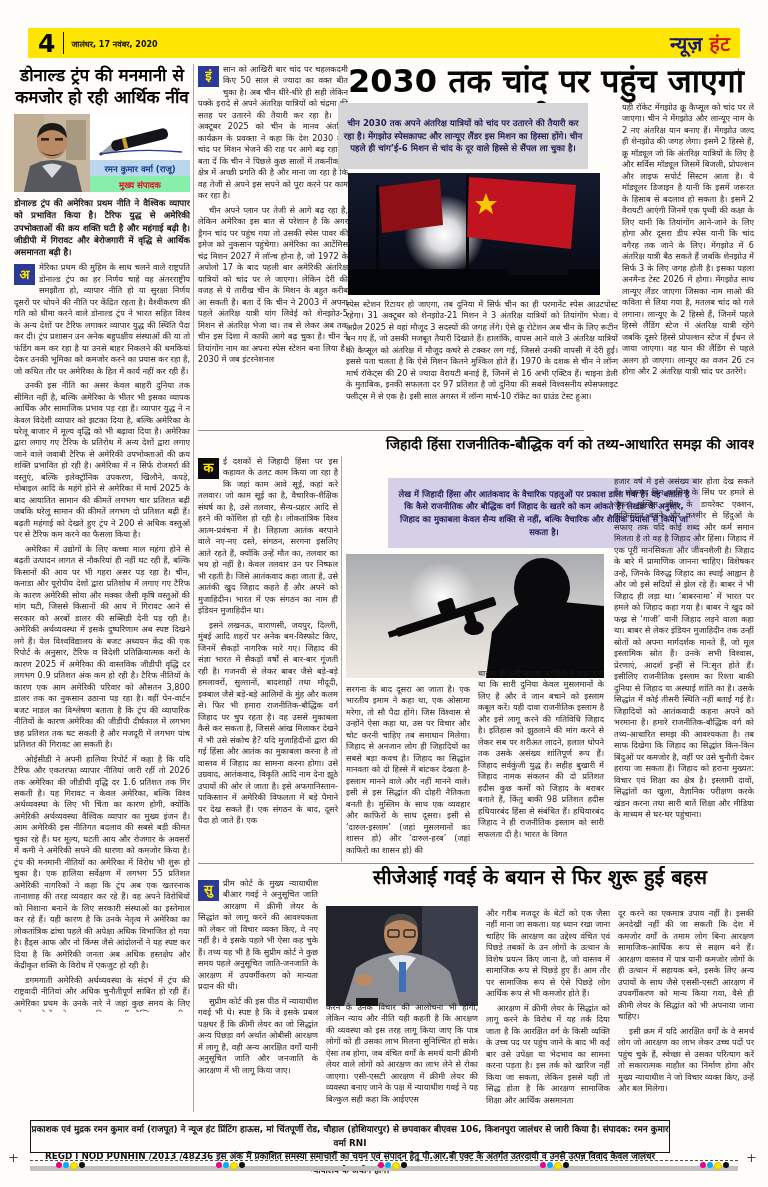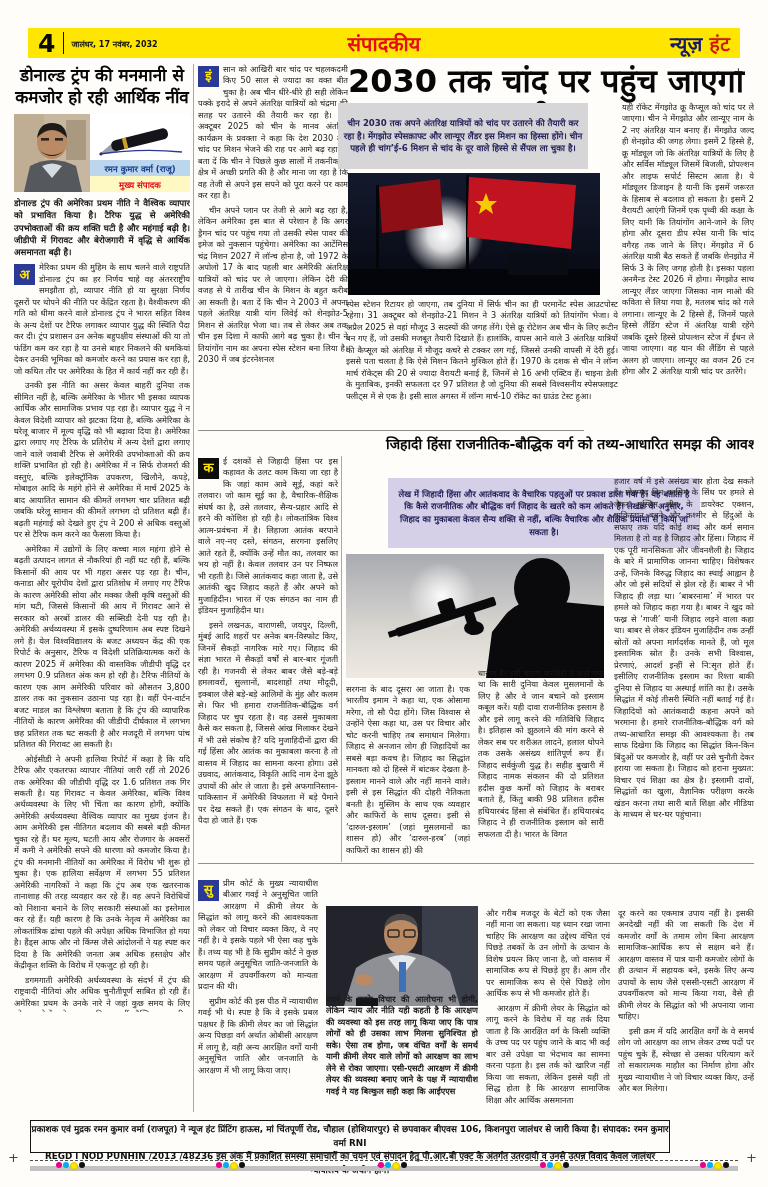--- a/index.html
+++ b/index.html
@@ -27,21 +27,21 @@
   .standfirst{font-weight:700;color:#26235c;text-align:center;display:flex;align-items:center;justify-content:center;}
   .rule-h{position:absolute;height:1px;background:#8f8f8f;}
   .rule-v{position:absolute;width:1px;background:#a8a8a8;}
   
   #art-trump{position:absolute;left:14px;top:64px;width:176px;height:948px;overflow:hidden;}
   #art-trump .head{font-size:17px;line-height:1.3;text-align:center;margin:0 0 6px 0;}
   #trump-media{display:flex;height:78px;margin-bottom:5px;}
   #trump-right{display:flex;flex-direction:column;flex:1;}
   #byline-blue{height:16px;background:#bcd6ee;color:#14418f;font-size:8.5px;font-weight:800;
                display:flex;align-items:center;justify-content:center;}
-  #byline-yellow{height:16px;background:#fef9c3;color:#e50c18;font-size:8.5px;font-weight:800;
+  #byline-yellow{height:16px;background:#86efac;color:#e50c18;font-size:8.5px;font-weight:800;
                display:flex;align-items:center;justify-content:center;}
   #trump-intro{font-size:8.6px;font-weight:700;line-height:1.42;text-align:justify;margin:0 0 4px 0;}
   
   #footerbox{position:absolute;left:30px;top:1120px;width:640px;height:33px;border:1.5px solid #151515;
              text-align:center;font-size:8.8px;font-weight:700;line-height:1.55;padding-top:2px;box-sizing:border-box;color:#111;}
   #dashline{position:absolute;left:30px;top:1160px;width:708px;border-top:1.5px dashed #4a4a4a;}
   #graybar{position:absolute;left:30px;top:1166px;width:708px;height:5px;background:#c2c2c2;}
   .regdots{position:absolute;top:1162px;display:flex;gap:1px;}
   .regdots i{width:6px;height:6px;border-radius:50%;display:block;}
   .d-m{background:#ec008c;} .d-c{background:#00aeef;} .d-y{background:#ffe600;border:0.5px solid #d8c200;} .d-k{background:#101010;}
@@ -53,22 +53,21 @@
 <div id="page">
 
   <div class="crop" style="left:20px;top:64px;">+</div>
   <div class="crop" style="left:733px;top:64px;">+</div>
   <div class="crop" style="left:8px;top:1150px;">+</div>
   <div class="crop" style="left:746px;top:1150px;">+</div>
 
   <div id="hdr">
     <div id="pageno">4</div>
     <div class="vdiv"></div>
-    <div id="dateline">जालंधर, 17 नवंबर, 2032</div>
-    <div id="secttitle">संपादकीय</div>
+    <div id="dateline">जालंधर, 17 नवंबर, 2020</div>
     <div id="logo">
       <span class="w1">न्यूज़</span>
       <span class="w2">हंट</span>
     </div>
   </div>
 
   <div id="art-trump">
     <h2 class="hl head">डोनाल्ड ट्रंप की मनमानी से कमजोर हो रही आर्थिक नींव</h2>
     <div id="trump-media">
       <svg width="76" height="78" viewBox="0 0 76 78">
@@ -191,34 +190,35 @@
     </div>
   </div>
 
   <div class="rule-h" style="left:198px;top:863px;width:556px;"></div>
 
   <div style="position:absolute;left:198px;top:866px;width:556px;height:246px;overflow:hidden;">
     <div class="col" style="left:0;top:12px;width:120px;height:234px;">
       <p class="body"><span class="dc">सु</span><span>प्रीम कोर्ट के मुख्य न्यायाधीश बीआर गवई ने अनुसूचित जाति आरक्षण में क्रीमी लेयर के सिद्धांत को लागू करने की आवश्यकता को लेकर जो विचार व्यक्त किए, वे नए नहीं है। वे इसके पहले भी ऐसा कह चुके हैं। तथ्य यह भी है कि सुप्रीम कोर्ट ने कुछ समय पहले अनुसूचित जाति-जनजाति के आरक्षण में उपवर्गीकरण को मान्यता प्रदान की थी।</span></p>
       <p class="body ind">सुप्रीम कोर्ट की इस पीठ में न्यायाधीश गवई भी थे। स्पष्ट है कि वे इसके प्रबल पक्षधर हैं कि क्रीमी लेयर का जो सिद्धांत अन्य पिछड़ा वर्ग अर्थात ओबीसी आरक्षण में लागू है, वही अन्य आरक्षित वर्गों यानी अनुसूचित जाति और जनजाति के आरक्षण में भी लागू किया जाए।</p>
     </div>
+    <h2 class="hl" style="position:absolute;left:128px;top:0;width:428px;margin:0;font-size:20px;line-height:1.1;text-align:center;white-space:nowrap;">सीजेआई गवई के बयान से फिर शुरू हुई बहस</h2>
     <svg style="position:absolute;left:128px;top:40px;" width="152" height="100" viewBox="0 0 152 100" preserveAspectRatio="none">
       <rect width="152" height="100" fill="#23242b"></rect>
       <rect x="96" y="0" width="56" height="100" fill="#3a3e4a"></rect>
       <path d="M18,100 L30,62 Q52,46 78,46 Q106,48 124,66 L134,100 Z" fill="#8f9095"></path>
       <path d="M62,52 L76,70 L90,52 Q76,46 62,52 Z" fill="#e8e9ec"></path>
       <rect x="73" y="56" width="7" height="30" fill="#3f6fb5"></rect>
       <ellipse cx="75" cy="28" rx="17" ry="20" fill="#b98a63"></ellipse>
       <path d="M58,22 Q60,8 75,8 Q90,8 92,22 Q84,14 75,14 Q66,14 58,22 Z" fill="#4c4a48"></path>
       <rect x="62" y="24" width="11" height="7" rx="2" fill="none" stroke="#2c2620" stroke-width="1.4"></rect>
       <rect x="78" y="24" width="11" height="7" rx="2" fill="none" stroke="#2c2620" stroke-width="1.4"></rect>
       <ellipse cx="38" cy="74" rx="9" ry="6" fill="#b98a63"></ellipse>
       <rect x="30" y="92" width="22" height="8" fill="#15161a"></rect>
     </svg>
-    <div class="col" style="left:128px;top:128px;width:152px;height:102px;font-weight:bold;">
+    <div class="col" style="left:128px;top:136px;width:152px;height:102px;">
       <p class="body">करने के उनके विचार की आलोचना भी होगी, लेकिन न्याय और नीति यही कहती है कि आरक्षण की व्यवस्था को इस तरह लागू किया जाए कि पात्र लोगों को ही उसका लाभ मिलना सुनिश्चित हो सके। ऐसा तब होगा, जब वंचित वर्गों के समर्थ यानी क्रीमी लेयर वाले लोगों को आरक्षण का लाभ लेने से रोका जाएगा। एसी-एसटी आरक्षण में क्रीमी लेयर की व्यवस्था बनाए जाने के पक्ष में न्यायाधीश गवई ने यह बिल्कुल सही कहा कि आईएएस</p>
     </div>
     <div class="col" style="left:288px;top:42px;width:124px;height:204px;">
       <p class="body">और गरीब मजदूर के बेटों को एक जैसा नहीं माना जा सकता। यह ध्यान रखा जाना चाहिए कि आरक्षण का उद्देश्य वंचित एवं पिछड़े तबकों के उन लोगों के उत्थान के विशेष प्रयत्न किए जाना है, जो वास्तव में सामाजिक रूप से पिछड़े हुए हैं। आम तौर पर सामाजिक रूप से ऐसे पिछड़े लोग आर्थिक रूप से भी कमजोर होते हैं।</p>
       <p class="body ind">आरक्षण में क्रीमी लेयर के सिद्धांत को लागू करने के विरोध में यह तर्क दिया जाता है कि आरक्षित वर्ग के किसी व्यक्ति के उच्च पद पर पहुंच जाने के बाद भी कई बार उसे उपेक्षा या भेदभाव का सामना करना पड़ता है। इस तर्क को खारिज नहीं किया जा सकता, लेकिन इससे यही तो सिद्ध होता है कि आरक्षण सामाजिक शिक्षा और आर्थिक असमानता</p>
     </div>
     <div class="col" style="left:420px;top:42px;width:136px;height:204px;">
       <p class="body">दूर करने का एकमात्र उपाय नहीं है। इसकी अनदेखी नहीं की जा सकती कि देश में कमजोर वर्गों के तमाम लोग बिना आरक्षण सामाजिक-आर्थिक रूप से सक्षम बने हैं। आरक्षण वास्तव में पात्र यानी कमजोर लोगों के ही उत्थान में सहायक बने, इसके लिए अन्य उपायों के साथ जैसे एससी-एसटी आरक्षण में उपवर्गीकरण को मान्य किया गया, वैसे ही क्रीमी लेयर के सिद्धांत को भी अपनाया जाना चाहिए।</p>
       <p class="body ind">इसी क्रम में यदि आरक्षित वर्गों के वे समर्थ लोग जो आरक्षण का लाभ लेकर उच्च पदों पर पहुंच चुके हैं, स्वेच्छा से उसका परित्याग करें तो सकारात्मक माहौल का निर्माण होगा और मुख्य न्यायाधीश ने जो विचार व्यक्त किए, उन्हें और बल मिलेगा।</p>
     </div>

